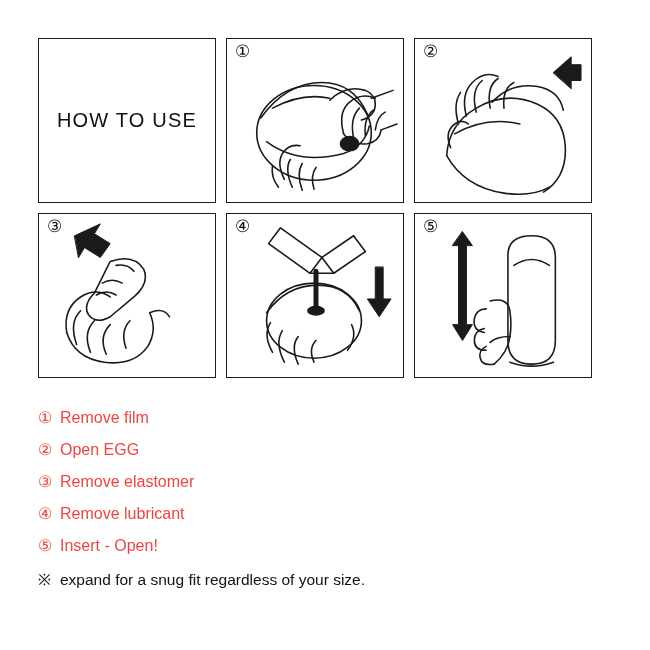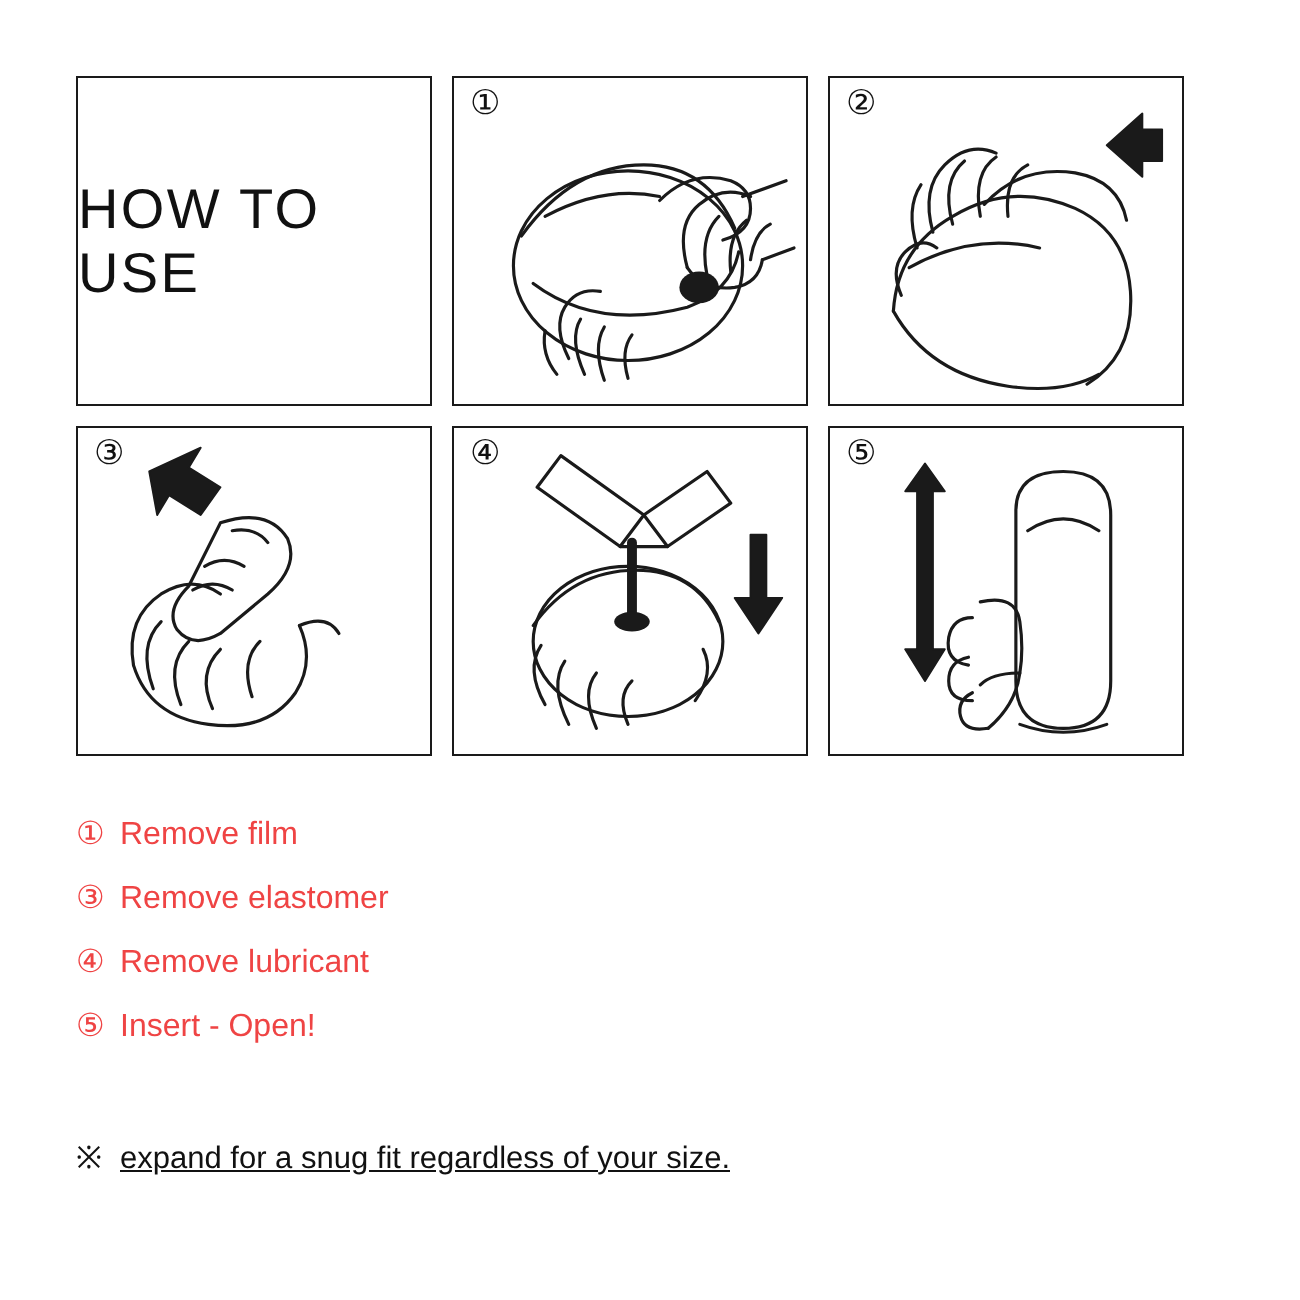--- a/index.html
+++ b/index.html
@@ -43,21 +43,21 @@
     position: relative;
     background: #ffffff;
     overflow: hidden;
   }
   .panel.title-panel {
     display: flex;
     align-items: center;
     justify-content: center;
   }
   .title-text {
-    font-size: 28px;
+    font-size: 20px;
     letter-spacing: 1.2px;
     color: #111111;
     font-weight: 400;
   }
   .step-num {
     position: absolute;
     left: 8px;
     top: 4px;
     font-size: 17px;
     line-height: 1;
@@ -101,21 +101,20 @@
     float: left;
   }
   .note-body {
     display: block;
     margin-left: 0;
     text-indent: 0;
   }
   .note-line2 {
     display: block;
     padding-left: 22px;
-    text-decoration: underline;
   }
 </style>
 </head>
 <body>
 
 <div class="sheet">
 
   <div class="grid">
 
     <div class="row">
@@ -250,20 +249,23 @@
         </svg>
       </div>
     </div>
   </div>
 
   <div class="legend">
     <div class="legend-item">
       <span class="lg-num">①</span><span>Remove film</span>
     </div>
     <div class="legend-item">
+      <span class="lg-num">②</span><span>Open EGG</span>
+    </div>
+    <div class="legend-item">
       <span class="lg-num">③</span><span>Remove elastomer</span>
     </div>
     <div class="legend-item">
       <span class="lg-num">④</span><span>Remove lubricant</span>
     </div>
     <div class="legend-item">
       <span class="lg-num">⑤</span><span>Insert - Open!</span>
     </div>
   </div>
 

